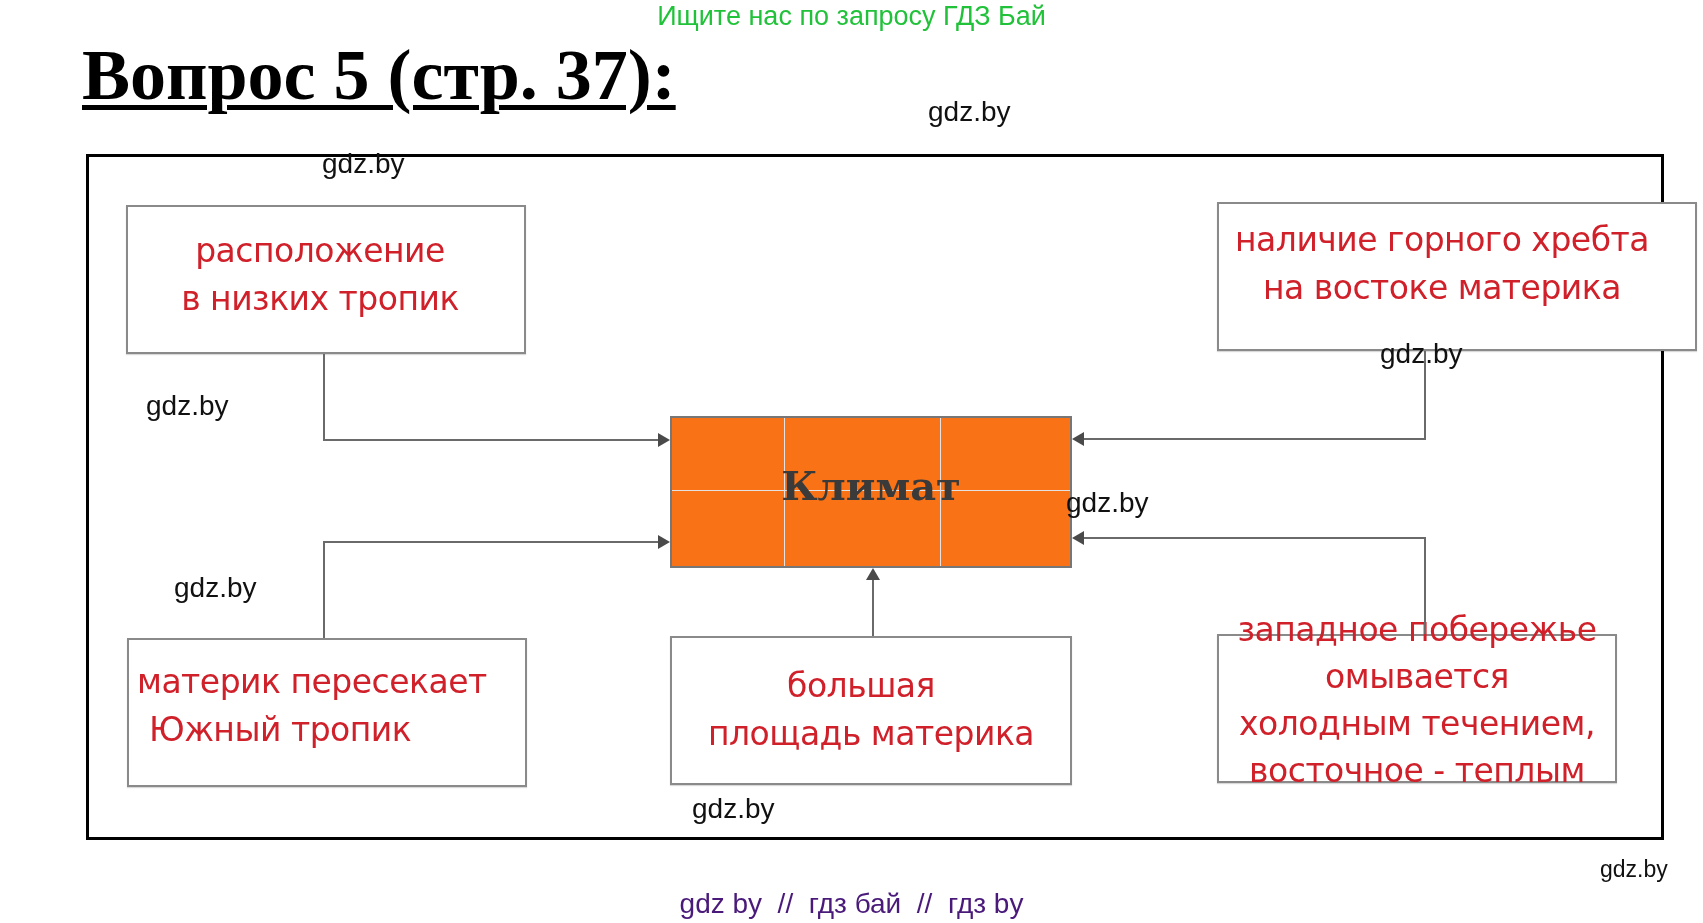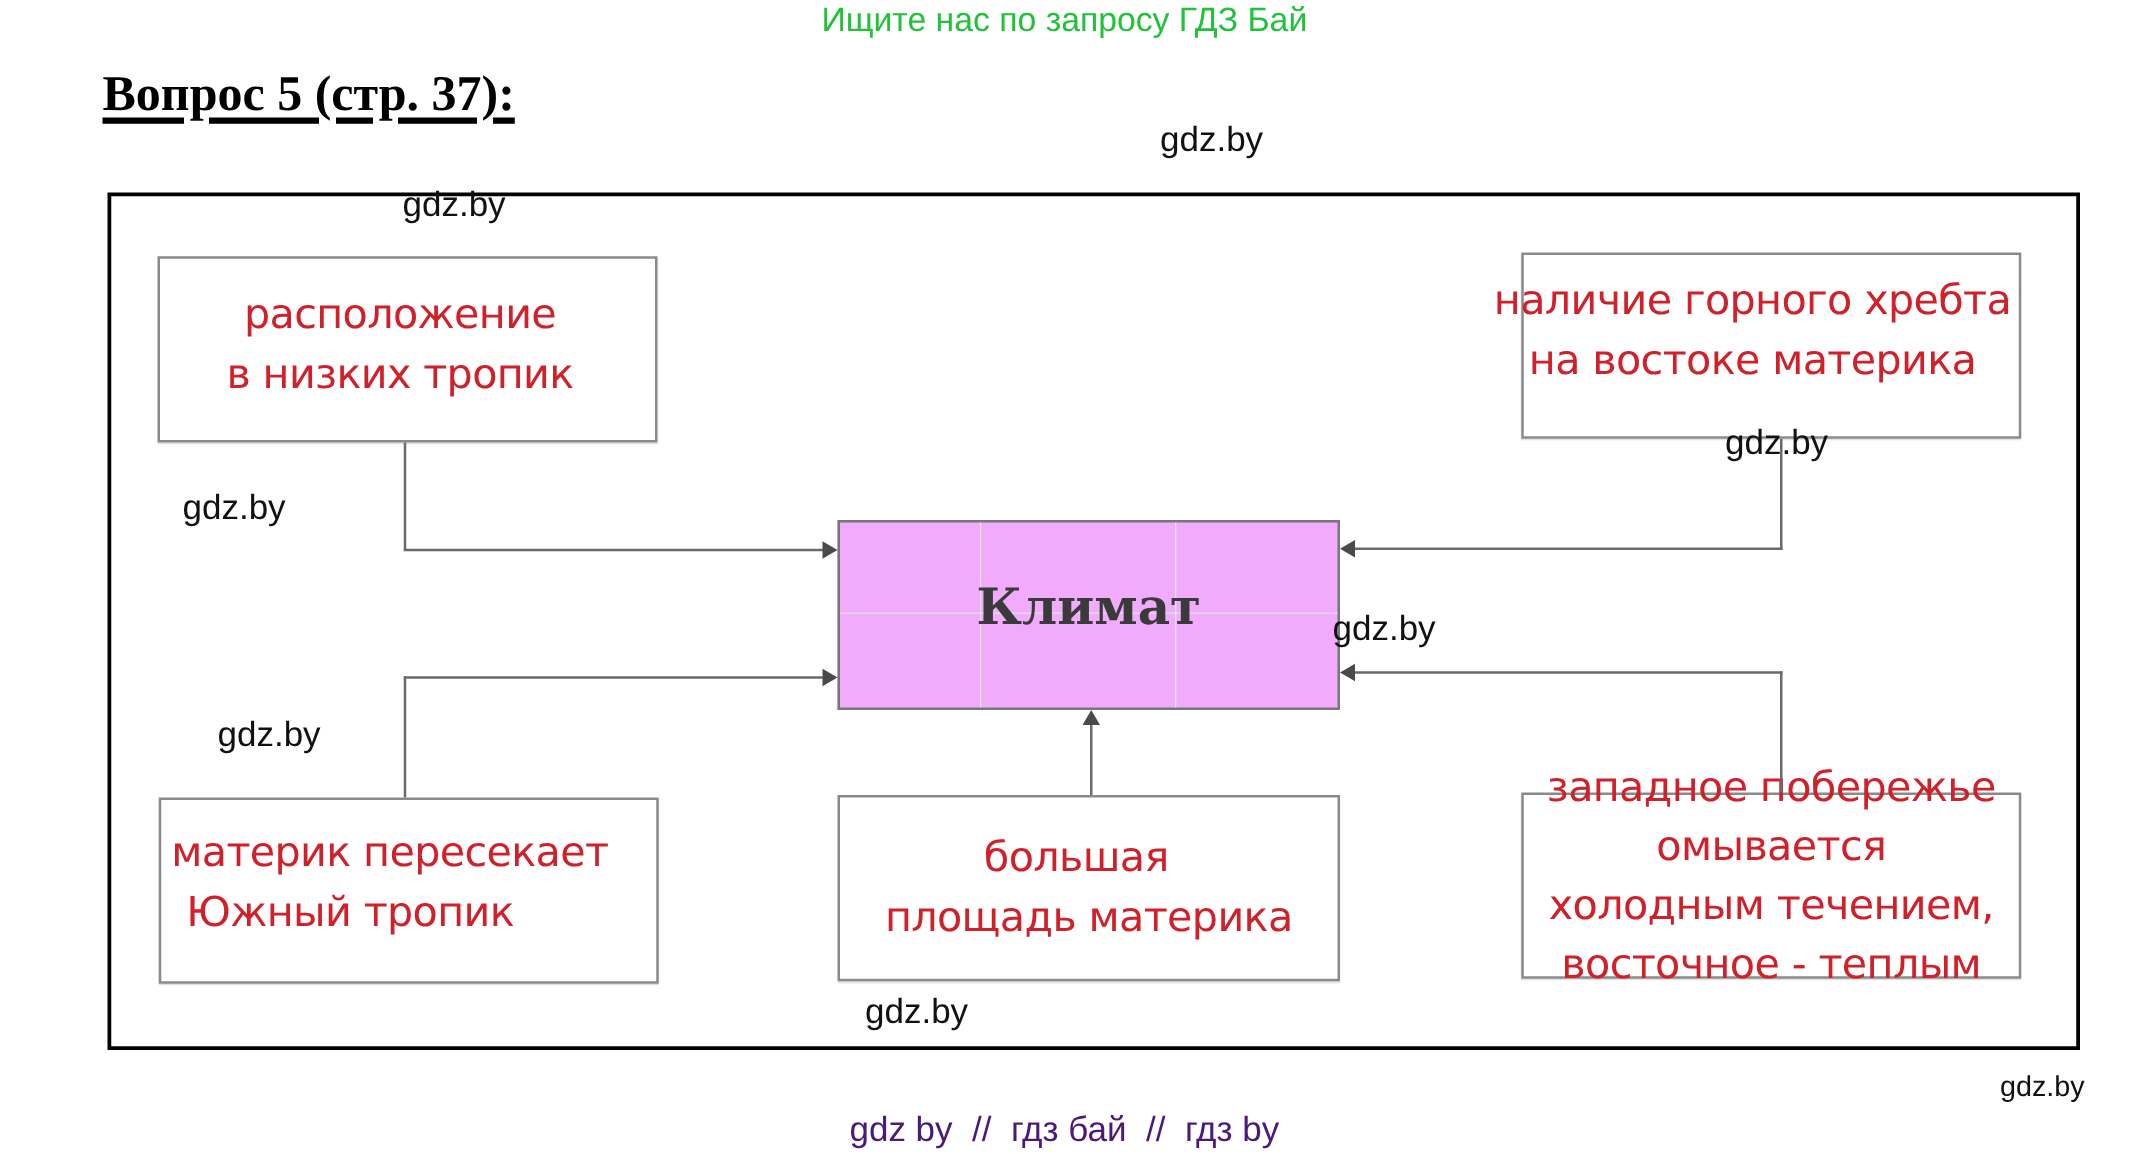--- a/index.html
+++ b/index.html
@@ -1,24 +1,24 @@
 <!DOCTYPE html>
 <html><head>
   <meta charset="utf-8">
   <style>
     html, body { margin: 0; padding: 0; background: #ffffff; }
     body { width: 1703px; height: 923px; position: relative; overflow: hidden; font-family: "Liberation Sans", sans-serif; }
     .abs { position: absolute; }
     .top-banner { left: 0; width: 1703px; top: 0; text-align: center; font-size: 27px; line-height: 32px; color: #21c23a; }
-    .heading { left: 82px; top: 44px; font-family: "Liberation Serif", serif; font-weight: bold; font-size: 40px; line-height: 62px; color: #000; text-decoration: underline; text-decoration-thickness: 5px; text-underline-offset: 6px; }
+    .heading { left: 82px; top: 44px; font-family: "Liberation Serif", serif; font-weight: bold; font-size: 72px; line-height: 62px; color: #000; text-decoration: underline; text-decoration-thickness: 5px; text-underline-offset: 6px; }
     .wm { font-size: 28px; line-height: 32px; color: #111; white-space: nowrap; }
     .frame { left: 86px; top: 154px; width: 1578px; height: 686px; border: 3px solid #000; box-sizing: border-box; }
     .box { background: #fff; border: 2px solid #8a8a8a; box-sizing: border-box; box-shadow: 0 1px 1px rgba(0,0,0,0.15); }
     .box-text { position: absolute; color: #d0202a; font-family: "DejaVu Sans", sans-serif; font-size: 33px; line-height: 48px; text-align: center; white-space: nowrap; letter-spacing: -0.5px; }
-    .center-box { background: #f0abfc; border: 2px solid #777; box-sizing: border-box; }
+    .center-box { background: #f97316; border: 2px solid #777; box-sizing: border-box; }
     .center-box .grid-v { position: absolute; top: 0; bottom: 0; width: 1px; background: #e2e2e2; }
     .center-box .grid-h { position: absolute; left: 0; right: 0; height: 1px; background: #e2e2e2; }
     .center-label { position: absolute; left: 0; right: 0; top: 44px; text-align: center; font-family: "DejaVu Serif", serif; font-weight: bold; font-size: 40px; color: #3a3a3a; }
     .line { position: absolute; background: #6a6a6a; }
     .arrow-r { position: absolute; width: 0; height: 0; border-top: 7px solid transparent; border-bottom: 7px solid transparent; border-left: 12px solid #4a4a4a; }
     .arrow-l { position: absolute; width: 0; height: 0; border-top: 7px solid transparent; border-bottom: 7px solid transparent; border-right: 12px solid #4a4a4a; }
     .arrow-u { position: absolute; width: 0; height: 0; border-left: 7px solid transparent; border-right: 7px solid transparent; border-bottom: 12px solid #4a4a4a; }
     .footer { left: 0; width: 1703px; top: 888px; text-align: center; font-size: 28px; line-height: 32px; color: #4a1a7a; white-space: pre; }
   </style>
 </head>
@@ -32,21 +32,21 @@
 
 <div class="abs frame"></div>
 
 <div class="abs box" style="left:126px; top:205px; width:400px; height:149px;">
   <div class="box-text" style="left:0; right:12px; top:20px;">
     <div>расположение</div>
     <div>в низких тропик</div>
   </div>
 </div>
 
-<div class="abs box" style="left:1217px; top:202px; width:400px; height:149px;text-decoration:underline;">
+<div class="abs box" style="left:1217px; top:202px; width:480px; height:149px;text-decoration:underline;">
   <div class="box-text" style="left:-40px; right:-10px; top:12px;">
     <div>наличие горного хребта</div>
     <div>на востоке материка</div>
   </div>
 </div>
 
 <div class="abs center-box" style="left:670px; top:416px; width:402px; height:152px;">
   <div class="grid-v" style="left:112px;"></div>
   <div class="grid-v" style="left:268px;"></div>
   <div class="grid-h" style="top:72px;"></div>

